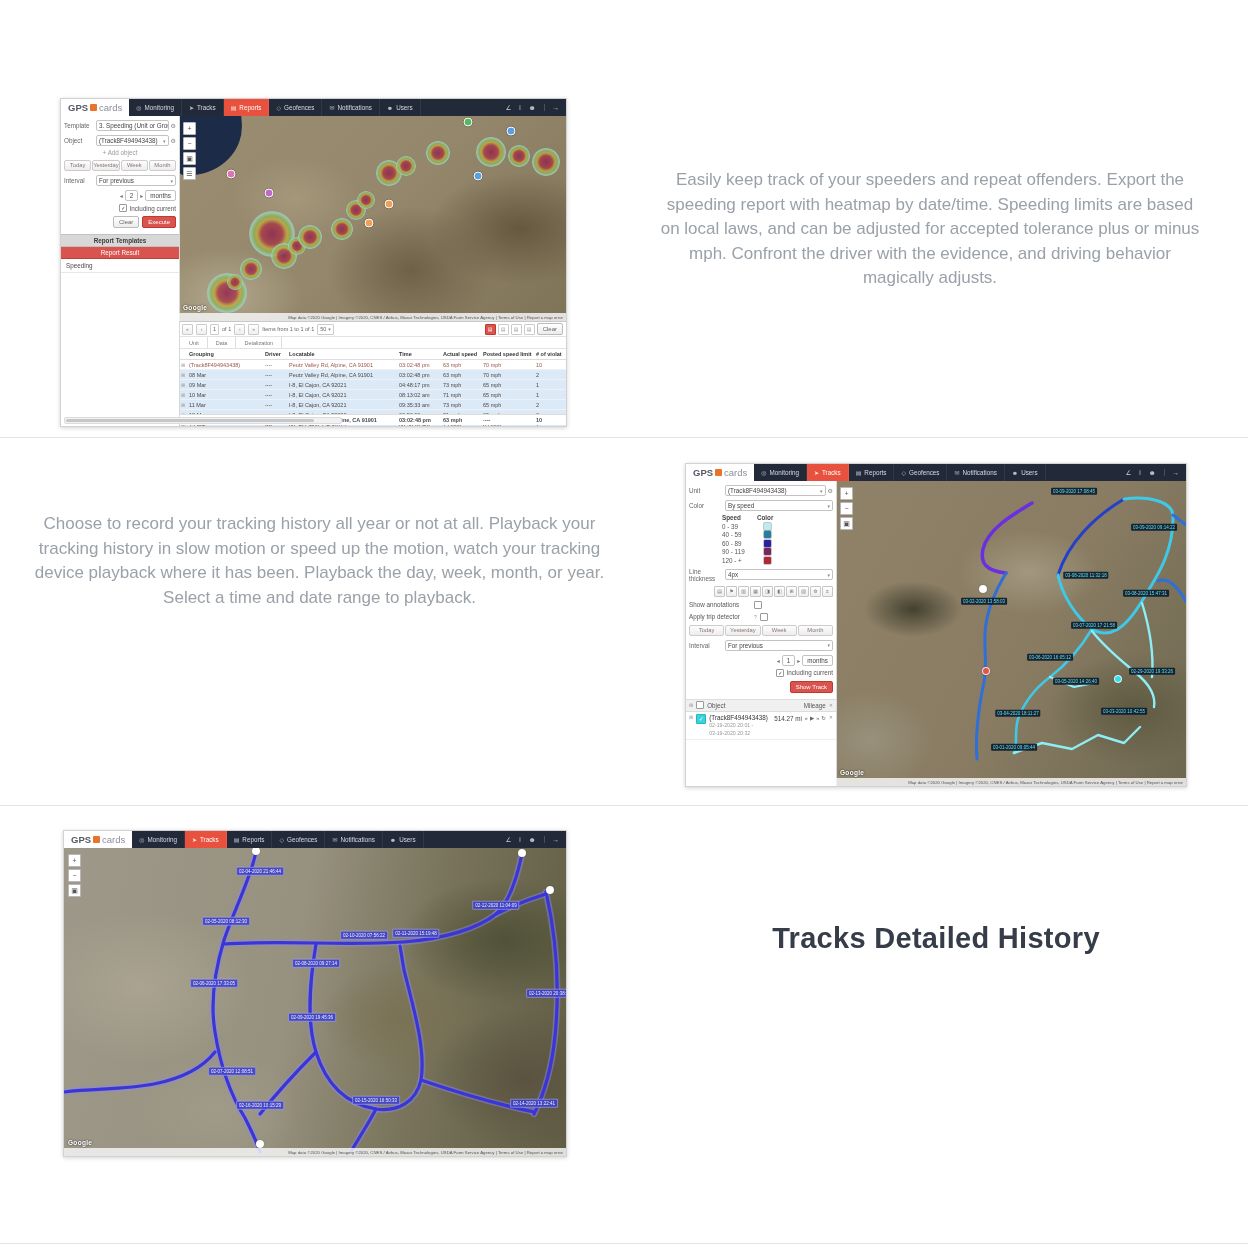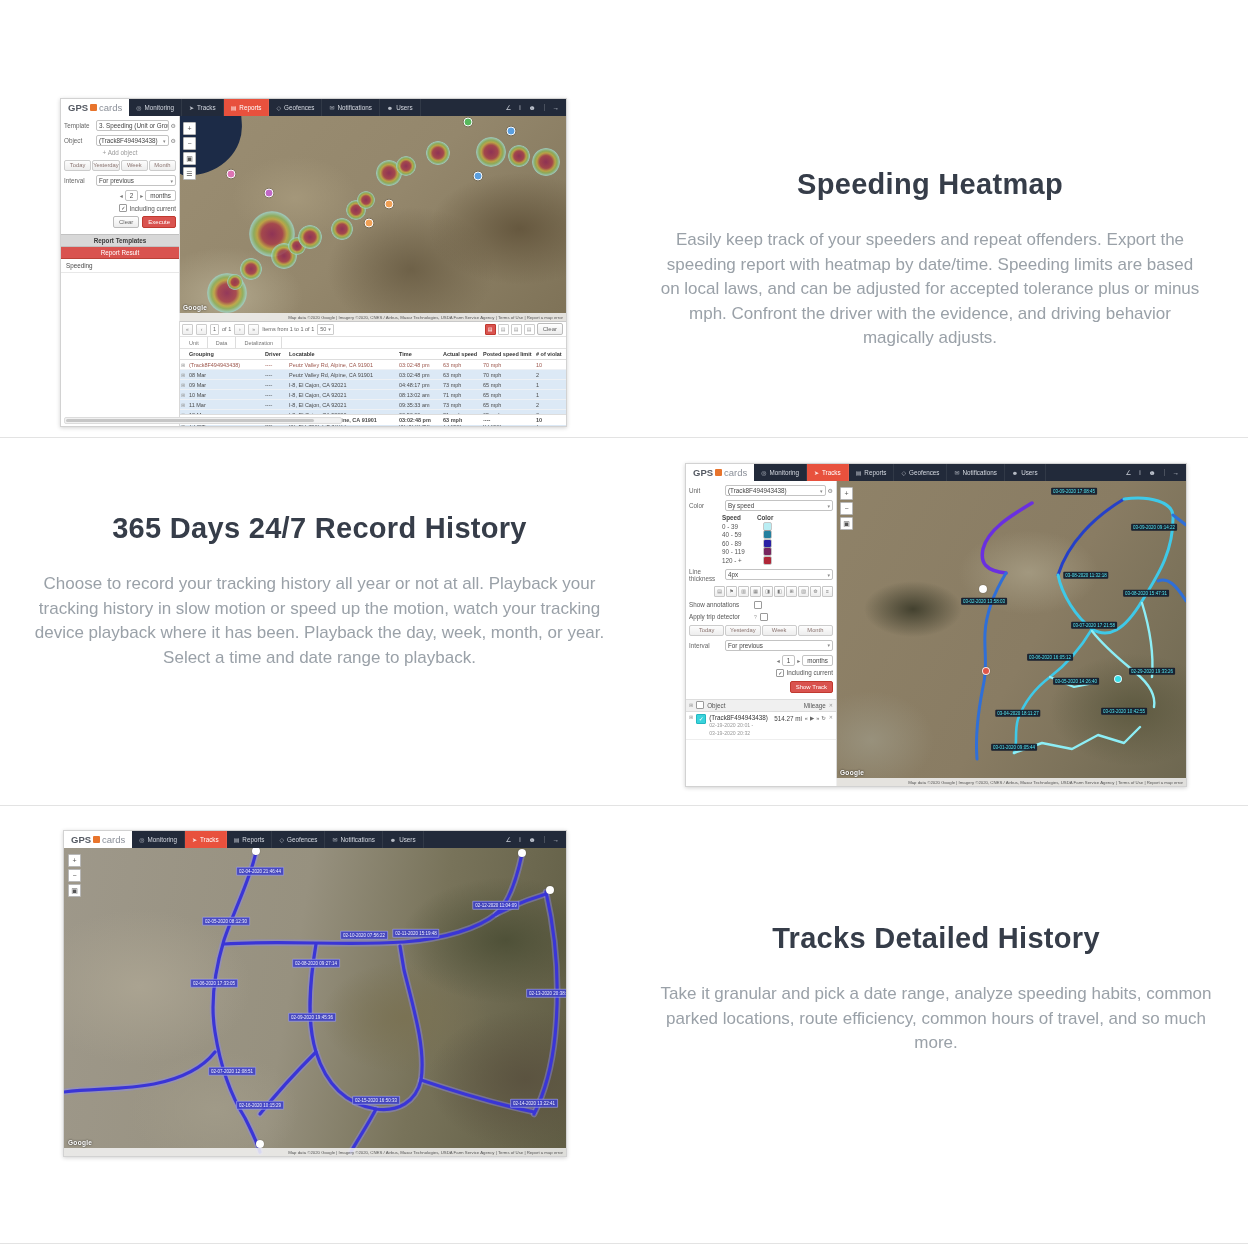--- a/index.html
+++ b/index.html
@@ -132,21 +132,20 @@
   .trow-total{position:absolute;left:0;right:0;bottom:1px;display:flex;align-items:center;height:10px;font-weight:bold;border-top:1px solid #ddd;background:#fff}
   .hscroll{position:absolute;left:3px;bottom:2px;width:276px;height:5px;background:#f1f1f1;border:1px solid #dcdcdc;border-radius:2px;z-index:7}
   .hthumb{position:absolute;left:1px;top:.5px;width:248px;height:3px;background:#c6c6c6;border-radius:2px}
 </style>
 </head>
 <body>
 
 <div class="page">
 
   <div class="stext" id="s1text">
-    <h2 class="sect-title">Speeding Heatmap</h2>
     <p class="sect-body">Easily keep track of your speeders and repeat offenders. Export the speeding report with heatmap by date/time. Speeding limits are based on local laws, and can be adjusted for accepted tolerance plus or minus mph. Confront the driver with the evidence, and driving behavior magically adjusts.</p>
   </div>
 
   <div class="app" id="app1">
     <div class="nvbar">
       <div class="logo">
         <span class="lg1">GPS</span>
         <span class="lgcube"></span>
         <span class="lg2">cards</span>
       </div>
@@ -432,21 +431,20 @@
       </div>
     </div>
     <div class="hscroll">
         <span class="hthumb"></span>
       </div>
   </div>
 
   <div class="hr" style="top:437px"></div>
 
   <div class="stext" id="s2text">
-    <h2 class="sect-title">365 Days 24/7 Record History</h2>
     <p class="sect-body">Choose to record your tracking history all year or not at all. Playback your tracking history in slow motion or speed up the motion, watch your tracking device playback where it has been. Playback the day, week, month, or year. Select a time and date range to playback.</p>
   </div>
 
   <div class="app" id="app2">
     <div class="nvbar">
       <div class="logo">
         <span class="lg1">GPS</span>
         <span class="lgcube"></span>
         <span class="lg2">cards</span>
       </div>
@@ -681,21 +679,20 @@
       </div>
       <span class="glogo">Google</span>
       <div class="attr">Map data ©2020 Google | Imagery ©2020, CNES / Airbus, Maxar Technologies, USDA Farm Service Agency | Terms of Use | Report a map error</div>
     </div>
   </div>
 
   <div class="hr" style="top:805px"></div>
 
   <div class="stext" id="s3text">
     <h2 class="sect-title">Tracks Detailed History</h2>
-    <p class="sect-body">Take it granular and pick a date range, analyze speeding habits, common parked locations, route efficiency, common hours of travel, and so much more.</p>
   </div>
 
   <div class="app" id="app3">
     <div class="nvbar">
       <div class="logo">
         <span class="lg1">GPS</span>
         <span class="lgcube"></span>
         <span class="lg2">cards</span>
       </div>
       <div class="navitems">

